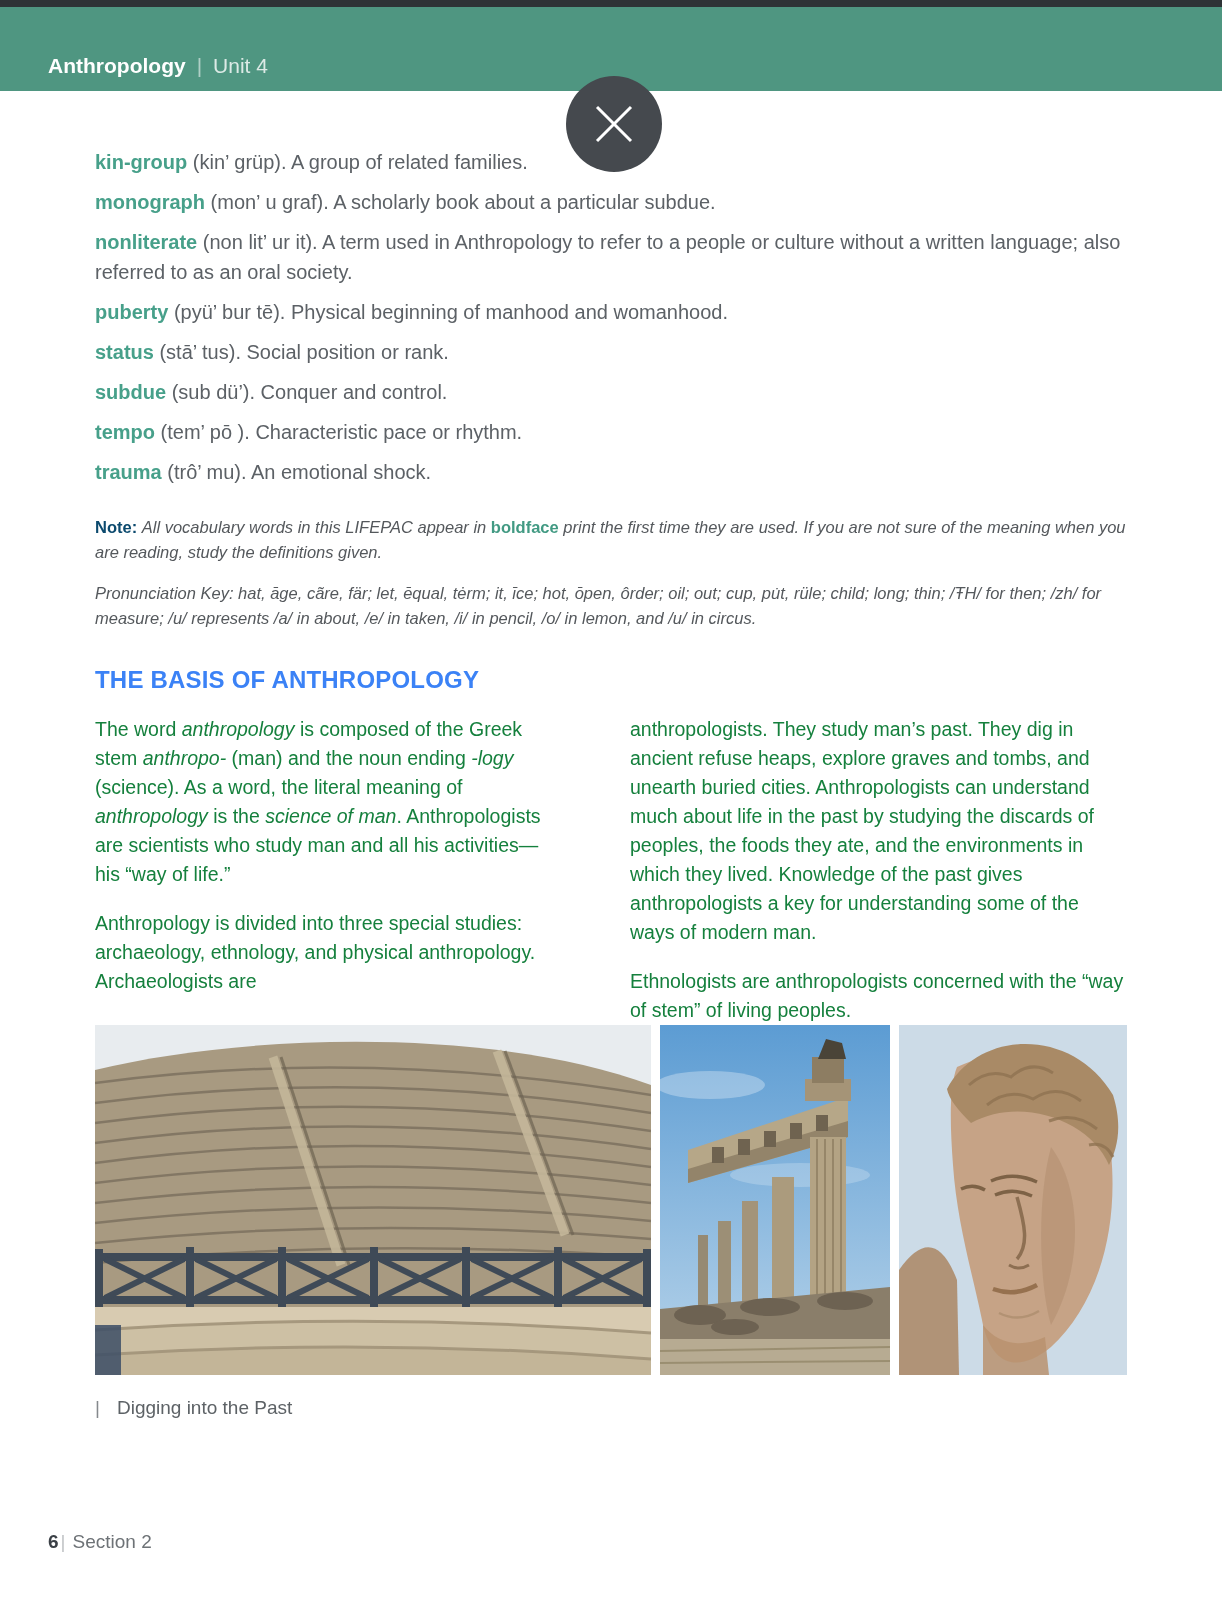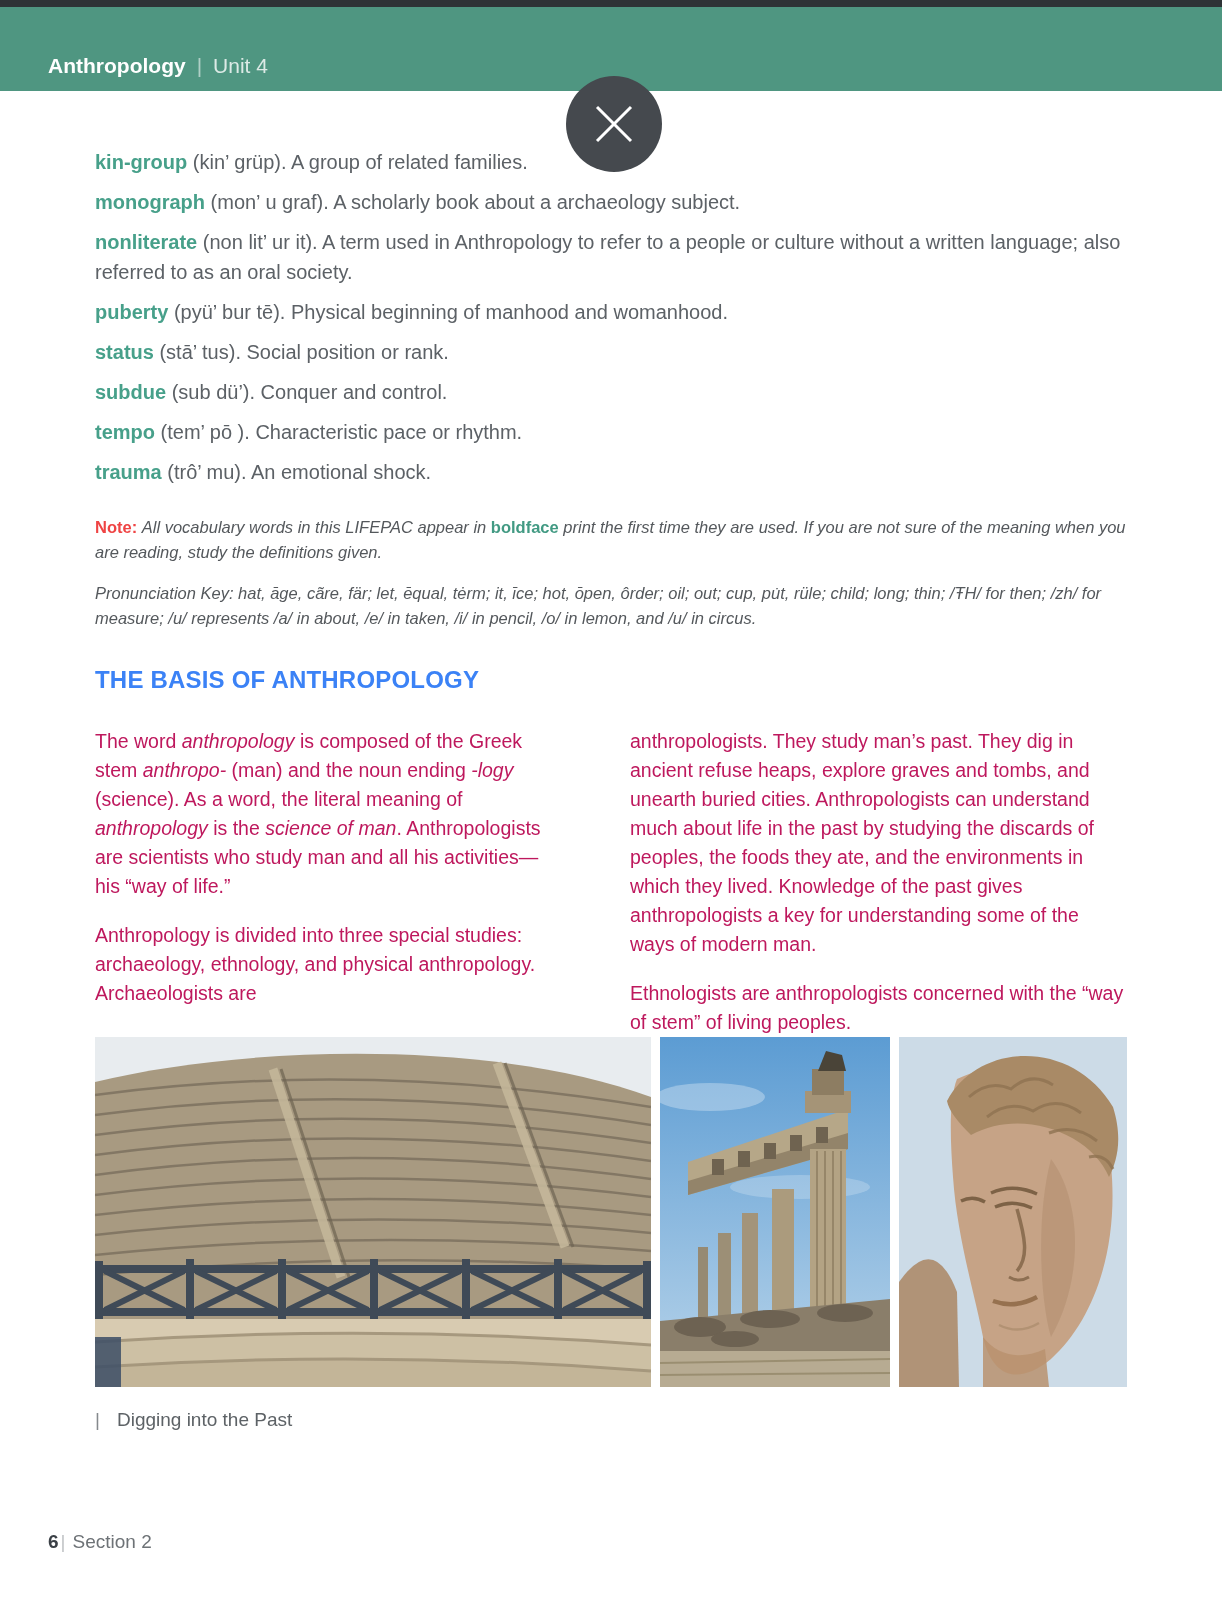--- a/index.html
+++ b/index.html
@@ -41,21 +41,21 @@
   }
 
   .section{margin-top:36px;}
   .section h2{
     margin:0;font-size:24px;color:#3b82f6;font-weight:700;letter-spacing:.2px;
   }
   .columns{display:flex;margin-top:17px;}
   .col-left{width:450px;flex:0 0 450px;margin-right:85px;}
   .col-right{flex:1;}
   .columns p{
-    margin:16px 0 20px 0;font-size:19.5px;line-height:29px;color:#be185d;
+    margin:4px 0 20px 0;font-size:19.5px;line-height:29px;color:#15803d;
   }
   .columns p:last-child{margin-bottom:0;}
 
   .figure{margin-top:0;}
   .photos{display:flex;margin-top:0;}
   .photo{height:350px;overflow:hidden;background:#ddd;}
   .photo svg{display:block;}
   .photo-1{width:556px;margin-right:9px;}
   .photo-2{width:230px;margin-right:9px;}
   .photo-3{width:228px;}
@@ -85,30 +85,30 @@
   <svg width="46" height="46" viewBox="0 0 46 46">
     <line x1="6" y1="6" x2="40" y2="40" stroke="#ffffff" stroke-width="3"></line>
     <line x1="40" y1="6" x2="6" y2="40" stroke="#ffffff" stroke-width="3"></line>
   </svg>
 </button>
 
 <div class="content">
 
   <div class="vocab">
     <p><span class="term">kin-group</span><span> (kin’ grüp). A group of related families.</span></p>
-    <p><span class="term">monograph</span><span> (mon’ u graf). A scholarly book about a archaeology subject.</span></p>
+    <p><span class="term">monograph</span><span> (mon’ u graf). A scholarly book about a particular subdue.</span></p>
     <p><span class="term">nonliterate</span><span> (non lit’ ur it). A term used in Anthropology to refer to a people or culture without a written language; also referred to as an oral society.</span></p>
     <p><span class="term">puberty</span><span> (pyü’ bur tē). Physical beginning of manhood and womanhood.</span></p>
     <p><span class="term">status</span><span> (stā’ tus). Social position or rank.</span></p>
     <p><span class="term">subdue</span><span> (sub dü’). Conquer and control.</span></p>
     <p><span class="term">tempo</span><span> (tem’ pō ). Characteristic pace or rhythm.</span></p>
     <p><span class="term">trauma</span><span> (trô’ mu). An emotional shock.</span></p>
   </div>
 
-  <div class="note-block"><span class="bd" style="color: #ef4444;">Note: </span><span class="it">All vocabulary words in this LIFEPAC appear in </span><span class="bd" style="color: rgb(66, 154, 131);">boldface</span><span class="it"> print the first time they are used. If you are not sure of the meaning when you are reading, study the definitions given.</span></div>
+  <div class="note-block"><span class="bd" style="color: #0c4a6e;">Note: </span><span class="it">All vocabulary words in this LIFEPAC appear in </span><span class="bd" style="color: rgb(66, 154, 131);">boldface</span><span class="it"> print the first time they are used. If you are not sure of the meaning when you are reading, study the definitions given.</span></div>
 
   <div class="pron-key">Pronunciation Key: hat, āge, cãre, fär; let, ēqual, tėrm; it, īce; hot, ōpen, ôrder; oil; out; cup, pu̇t, rüle; child; long; thin; /ŦH/ for then; /zh/ for measure; /u/ represents /a/ in about, /e/ in taken, /i/ in pencil, /o/ in lemon, and /u/ in circus.</div>
 
   <div class="section">
     <h2>THE BASIS OF ANTHROPOLOGY</h2>
     <div class="columns">
       <div class="col-left">
         <p><span>The word </span><span class="it">anthropology</span><span> is composed of the Greek stem </span><span class="it">anthropo-</span><span> (man) and the noun ending </span><span class="it">-logy</span><span> (science). As a word, the literal meaning of </span><span class="it">anthropology</span><span> is the </span><span class="it">science of man</span><span>. Anthropologists are scientists who study man and all his activities—his “way of life.”</span></p>
         <p><span>Anthropology is divided into three special studies: archaeology, ethnology, and physical anthropology. Archaeologists are</span></p>
       </div>

